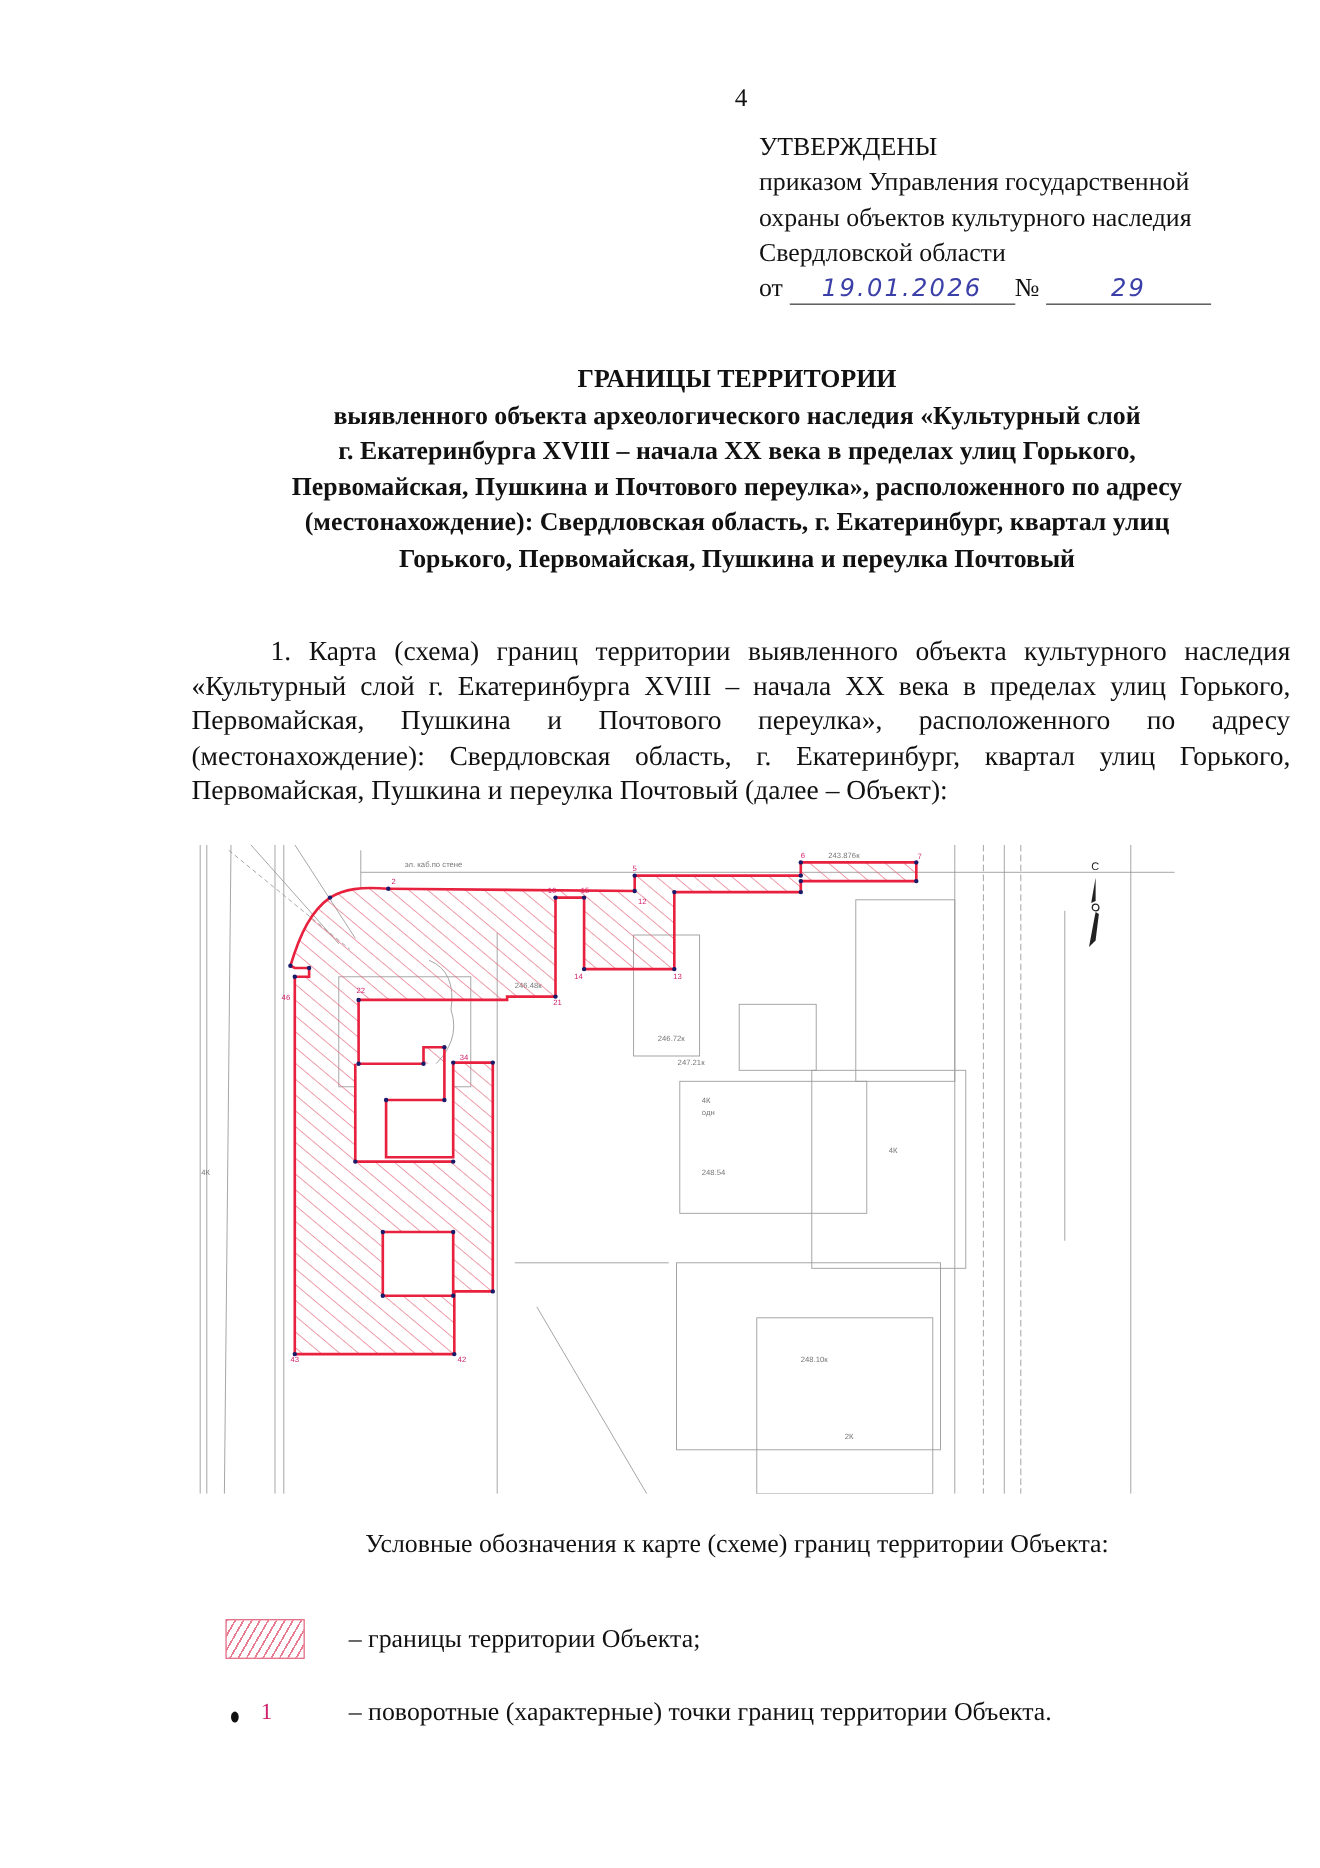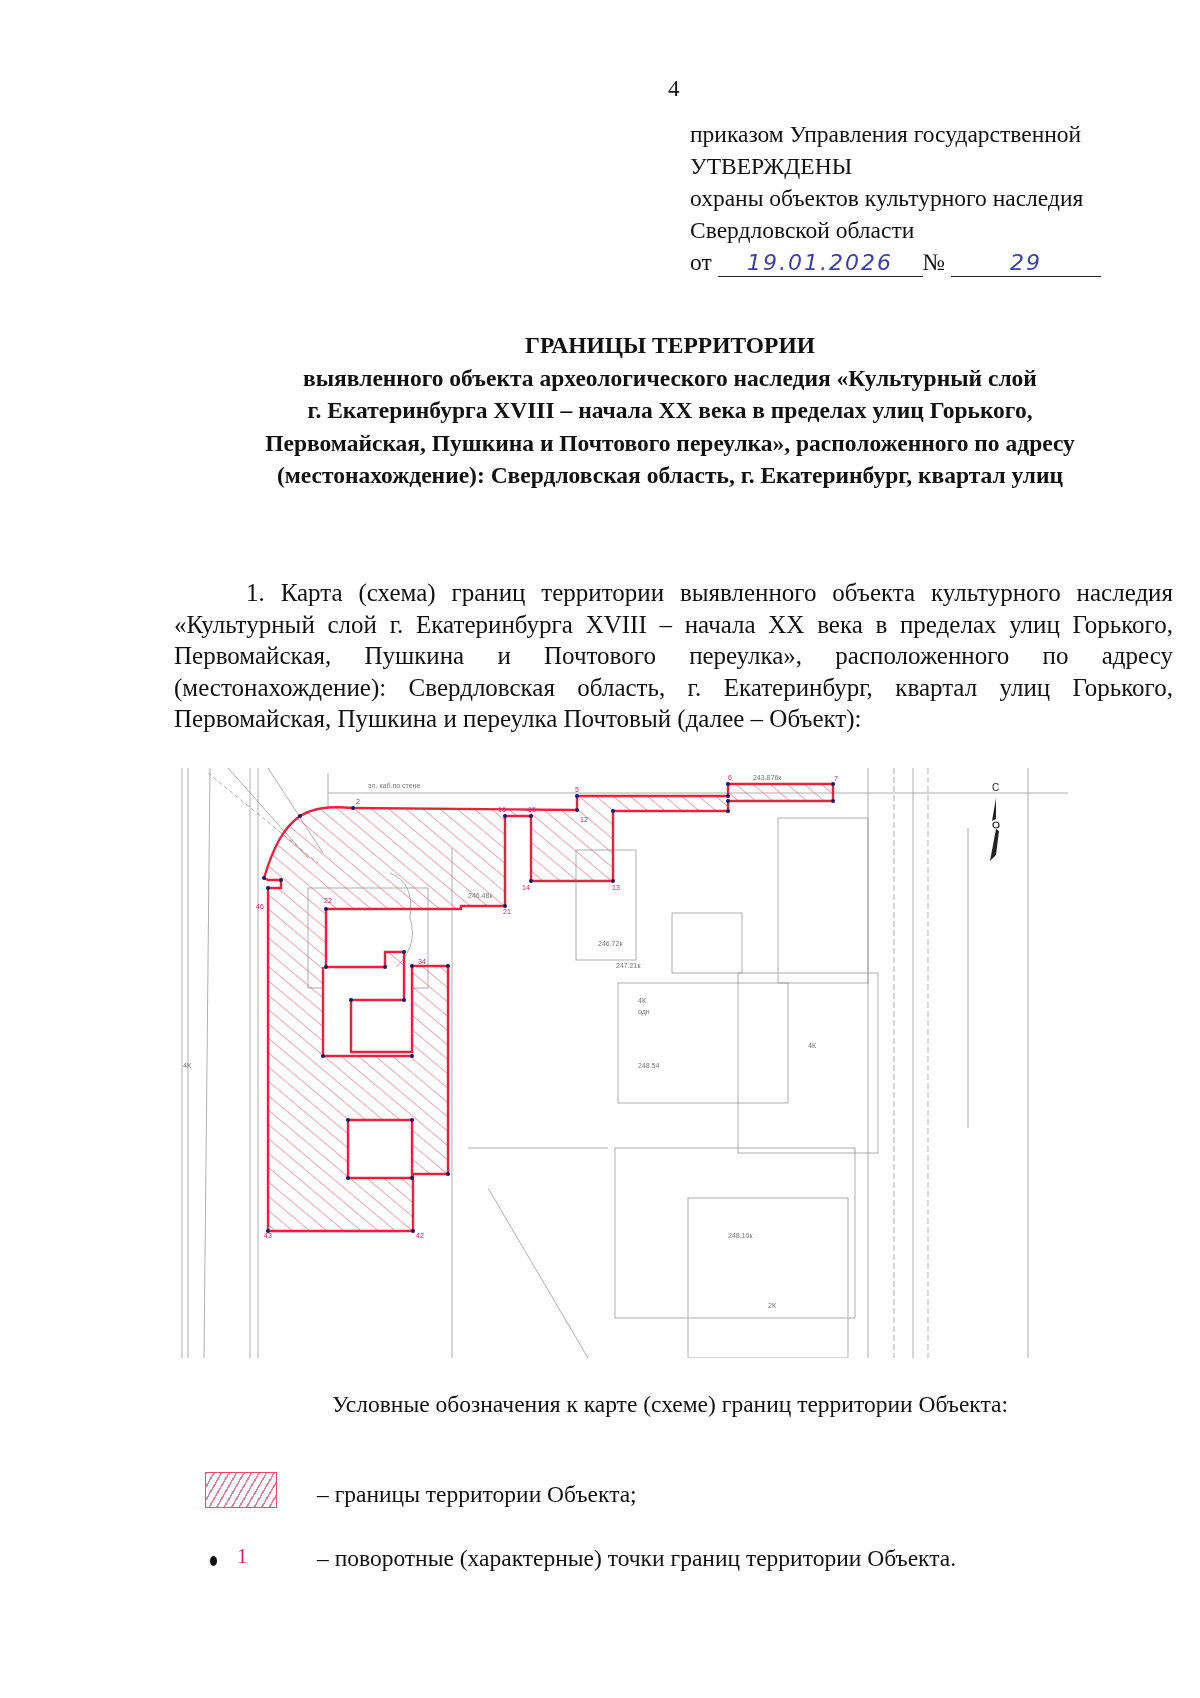--- a/index.html
+++ b/index.html
@@ -10,52 +10,53 @@
   .approval .line { white-space: nowrap; }
   .approval .hand { font-family: "DejaVu Sans", sans-serif; font-style: italic; color: #3b3fa8;
                     font-size: 22px; letter-spacing: 2px; }
   .approval .blank { display: inline-block; border-bottom: 1.5px solid #222; text-align: center; height: 26px; line-height: 24px; vertical-align: baseline; }
   .title { position: absolute; left: 170px; top: 329px; width: 1000px; text-align: center;
            font-weight: bold; font-size: 23.5px; line-height: 32.5px; }
   .para { position: absolute; left: 174px; top: 577px; width: 999px; font-size: 25px;
           line-height: 31.5px; text-align: justify; text-indent: 72px; }
   .map { position: absolute; left: 168px; top: 768px; width: 900px; height: 590px; }
   .legend-title { position: absolute; left: 170px; top: 1391px; width: 1000px; text-align: center; font-size: 23.5px; }
-  .legend-row { position: absolute; left: 205px; display: flex; align-items: flex-end; font-size: 23.5px; }
+  .legend-row { position: absolute; left: 205px; display: flex; align-items: center; font-size: 23.5px; }
   .legend-row.r1 { top: 1472px; }
   .legend-row.r2 { top: 1542px; }
   .swatch { width: 72px; height: 36px; box-sizing: border-box; border: 1.5px solid #e0506e;
             background: repeating-linear-gradient(-60deg, #fff 0 5px, #e87b90 5px 6.5px); margin-right: 40px; }
   .point-sym { width: 72px; margin-right: 40px; position: relative; height: 30px; }
   .point-sym .dot { position: absolute; left: 5px; top: 14px; width: 7px; height: 10px; border-radius: 50%; background: #111; }
   .point-sym .num { position: absolute; left: 32px; top: 2px; color: #d0206a; font-size: 21px; }
 </style>
 </head>
 <body>
 
 <div class="page-num">4</div>
 
 <div class="approval">
+  <div class="line">УТВЕРЖДЕНЫ</div>
   <div class="line">приказом Управления государственной</div>
-  <div class="line">УТВЕРЖДЕНЫ</div>
   <div class="line">охраны объектов культурного наследия</div>
   <div class="line">Свердловской области</div>
   <div class="line">
     <span>от</span>
     <span class="blank" style="width:205px"><span class="hand">19.01.2026</span></span><span>№</span>
     <span class="blank" style="width:150px"><span class="hand">29</span></span>
   </div>
 </div>
 
 <div class="title">
   <div>ГРАНИЦЫ ТЕРРИТОРИИ</div>
   <div>выявленного объекта археологического наследия «Культурный слой</div>
   <div>г. Екатеринбурга XVIII – начала XX века в пределах улиц Горького,</div>
   <div>Первомайская, Пушкина и Почтового переулка», расположенного по адресу</div>
   <div>(местонахождение): Свердловская область, г. Екатеринбург, квартал улиц</div>
+  <div>Горького, Первомайская, Пушкина и переулка Почтовый</div>
 </div>
 
 <div class="para">1. Карта (схема) границ территории выявленного объекта культурного наследия «Культурный слой г. Екатеринбурга XVIII – начала XX века в пределах улиц Горького, Первомайская, Пушкина и Почтового переулка», расположенного по адресу (местонахождение): Свердловская область, г. Екатеринбург, квартал улиц Горького, Первомайская, Пушкина и переулка Почтовый (далее – Объект):</div>
 
 <svg class="map" viewBox="0 0 900 590" xmlns="http://www.w3.org/2000/svg">
   <defs>
     <pattern id="hatch" patternUnits="userSpaceOnUse" width="11" height="11" patternTransform="rotate(-50)">
       <line x1="0" y1="0" x2="0" y2="11" stroke="#e46a80" stroke-width="1.2"></line>
     </pattern>
   </defs>

